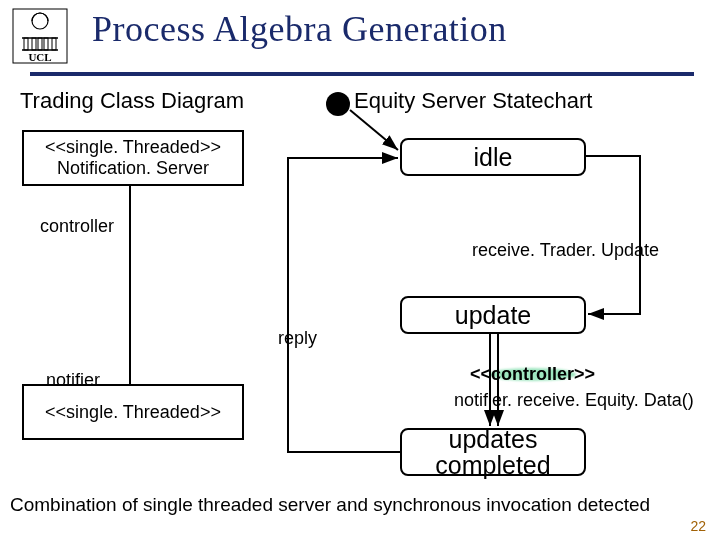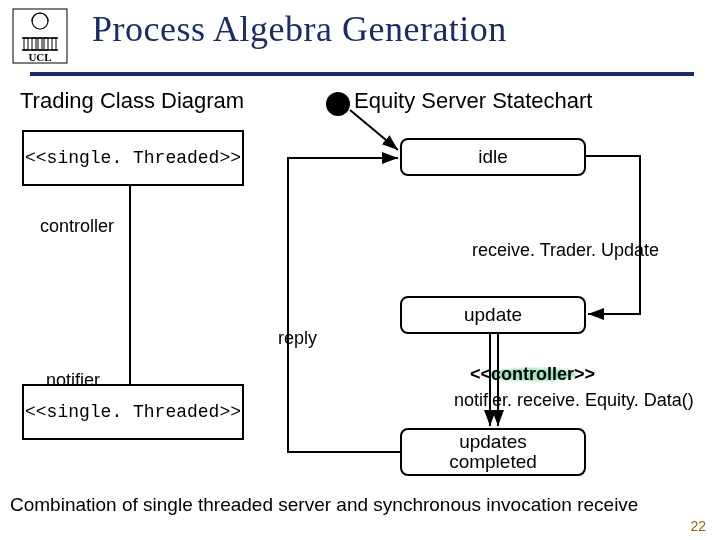--- a/index.html
+++ b/index.html
@@ -47,21 +47,21 @@
     position: absolute;
     left: 354px;
     top: 88px;
     font-size: 22px;
     font-family: Arial, sans-serif;
   }
   .box {
     position: absolute;
     border: 2px solid #000;
     background: #fff;
-    font-family: Liberation Mono, monospace;
+    font-family: Liberation Sans, sans-serif;
     text-align: center;
     display: flex;
     flex-direction: column;
     justify-content: center;
     align-items: center;
     line-height: 1.15;
   }
   .box-ns {
     left: 22px;
     top: 130px;
@@ -103,21 +103,21 @@
   .label-sync { left: 470px; top: 348px; font-weight: bold; }
   .label-call { left: 454px; top: 374px; }
   .label-upc { left: 430px; top: 433px; text-align: center; line-height:1.05;}
 
   .statebox {
     position: absolute;
     border: 2px solid #000;
     border-radius: 8px;
     background: #fff;
     font-family: Arial, sans-serif;
-    font-size: 19px;
+    font-size: 25px;
     display: flex;
     align-items: center;
     justify-content: center;
   }
   .state-idle { left: 400px; top: 138px; width: 186px; height: 38px; }
   .state-update { left: 400px; top: 296px; width: 186px; height: 38px; }
   .state-updc { left: 400px; top: 428px; width: 186px; height: 48px; }
   .initdot {
     position: absolute;
     left: 326px; top: 92px;
@@ -169,20 +169,21 @@
 </div>
 
 <h1 class="title">Process Algebra Generation</h1>
 <div class="hr"></div>
 
 <div class="subtitle-left">Trading Class Diagram</div>
 <div class="subtitle-right">Equity Server Statechart</div>
 
 <div class="box box-ns">
   <div><span>&lt;&lt;</span><span class="hl">single. Threaded</span><span>&gt;&gt;</span></div>
+  <div>Notification. Server</div>
 </div>
 <div class="box box-es">
   <div><span>&lt;&lt;</span><span class="hl">single. Threaded</span><span>&gt;&gt;</span></div>
 </div>
 
 <div class="label label-controller">controller</div>
 <div class="label label-notifier">notifier</div>
 
 <div class="initdot"></div>
 <div class="statebox state-idle">
@@ -220,14 +221,14 @@
   <line x1="350" y1="110" x2="398" y2="150" stroke="#000" stroke-width="2" marker-end="url(#ah)"></line>
 
   <path d="M586 156 L640 156 L640 314 L588 314" fill="none" stroke="#000" stroke-width="2" marker-end="url(#ah)"></path>
 
   <line x1="490" y1="334" x2="490" y2="426" stroke="#000" stroke-width="2" marker-end="url(#ah)"></line>
   <line x1="498" y1="334" x2="498" y2="426" stroke="#000" stroke-width="2" marker-end="url(#ah)"></line>
 
   <path d="M400 452 L288 452 L288 158 L398 158" fill="none" stroke="#000" stroke-width="2" marker-end="url(#ah)"></path>
 </svg>
 
-<div class="bottom-text">Combination of single threaded server and synchronous invocation receive</div>
+<div class="bottom-text">Combination of single threaded server and synchronous invocation detected</div>
 <div class="pagenum">22</div>
 
 </body></html>

